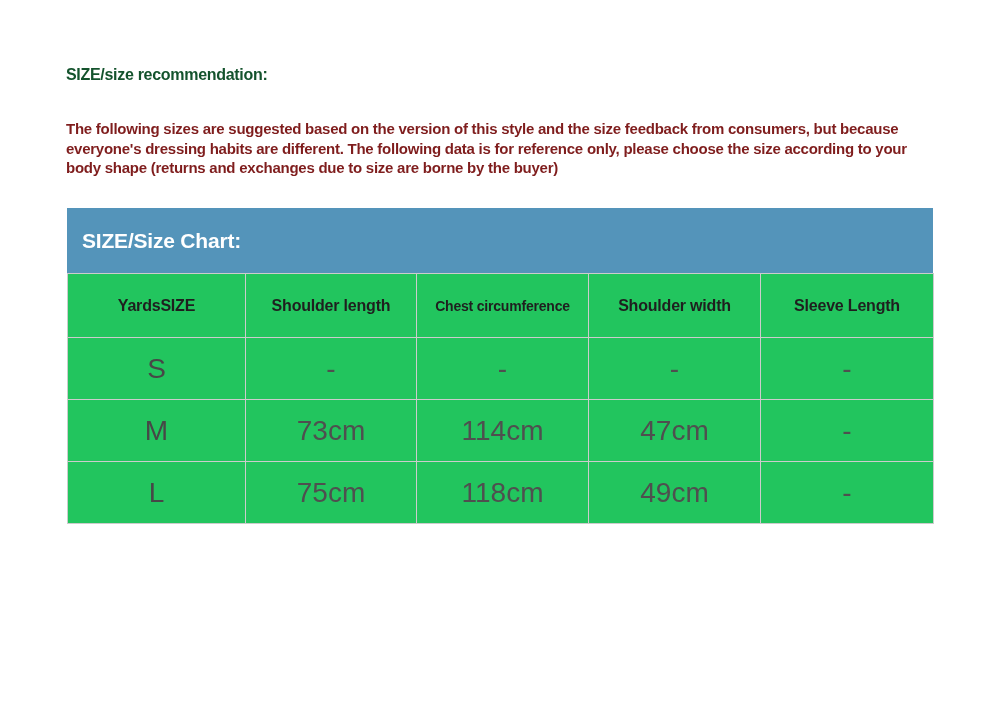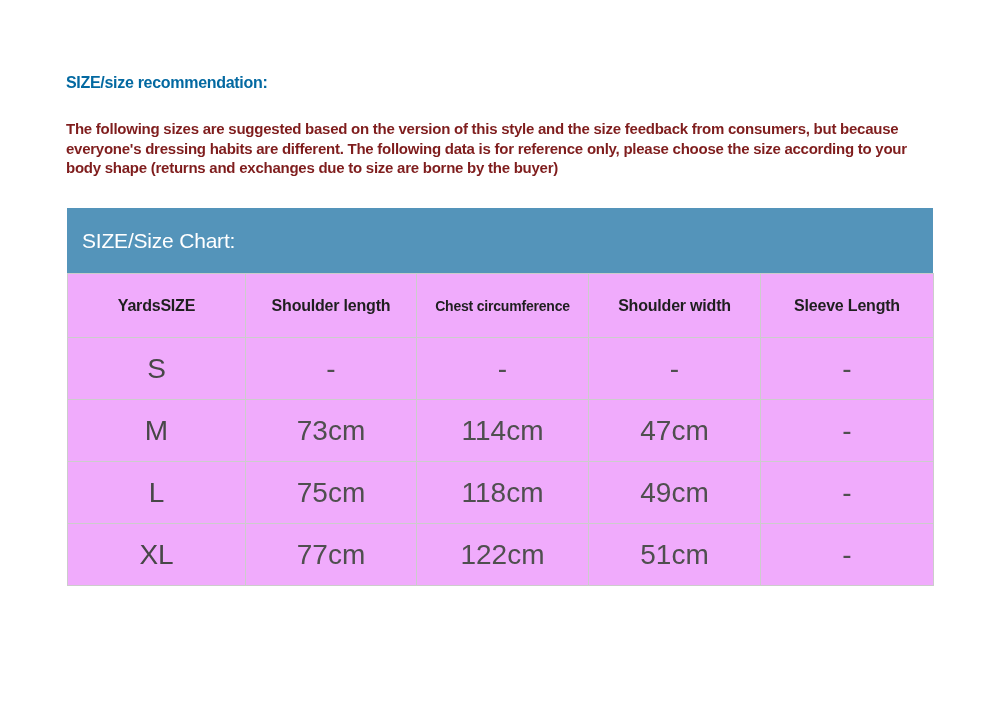--- a/index.html
+++ b/index.html
@@ -1,37 +1,37 @@
 <!DOCTYPE html>
 <html><head>
 <meta charset="utf-8">
 <style>
   html,body{margin:0;padding:0}
   body{
     width:1000px;height:708px;background:#ffffff;position:relative;overflow:hidden;
     font-family:"Liberation Sans", sans-serif;color:#111;
   }
   .section-heading{
-    position:absolute;left:66px;top:74px;margin:0;
-    font-size:16px;font-weight:700;letter-spacing:-0.3px;color:#0369a1;
+    position:absolute;left:66px;top:66px;margin:0;
+    font-size:16px;font-weight:700;letter-spacing:-0.3px;color:#14532d;
   }
   .size-note{
     position:absolute;left:66px;top:119px;width:876px;margin:0;
     font-size:15px;font-weight:700;line-height:19.5px;letter-spacing:-0.25px;color:#7f1d1d;
   }
   .title-bar{
     position:absolute;left:67px;top:208px;width:866px;height:65px;
     background:#5494ba;display:flex;align-items:center;box-sizing:border-box;padding-left:15px;
   }
   .title-bar .title-text{
-    color:#ffffff;font-weight:400;font-size:21px;letter-spacing:-0.2px;
+    color:#ffffff;font-weight:700;font-size:21px;letter-spacing:-0.2px;
   }
   table.size-table{
     position:absolute;left:67px;top:273px;width:866px;
-    border-collapse:collapse;table-layout:fixed;background:#f0abfc;
+    border-collapse:collapse;table-layout:fixed;background:#22c55e;
   }
   .size-table th,.size-table td{
     border:1px solid #cccccc;text-align:center;vertical-align:middle;
     padding:0;box-sizing:border-box;overflow:hidden;
   }
   .size-table th{
     height:64px;font-size:16px;font-weight:700;color:#1f1f1f;letter-spacing:-0.2px;
   }
   .size-table th .chest-inner{
     display:inline-block;text-align:left;font-size:14px;line-height:17px;letter-spacing:-0.2px;
@@ -88,23 +88,16 @@
         <td>47cm</td>
         <td>-</td>
       </tr>
       <tr>
         <td class="size-cell">L</td>
         <td>75cm</td>
         <td>118cm</td>
         <td>49cm</td>
         <td>-</td>
       </tr>
-      <tr>
-        <td class="size-cell">XL</td>
-        <td>77cm</td>
-        <td>122cm</td>
-        <td>51cm</td>
-        <td>-</td>
-      </tr>
     </tbody>
   </table>
 
 </div>
 
 </body></html>

